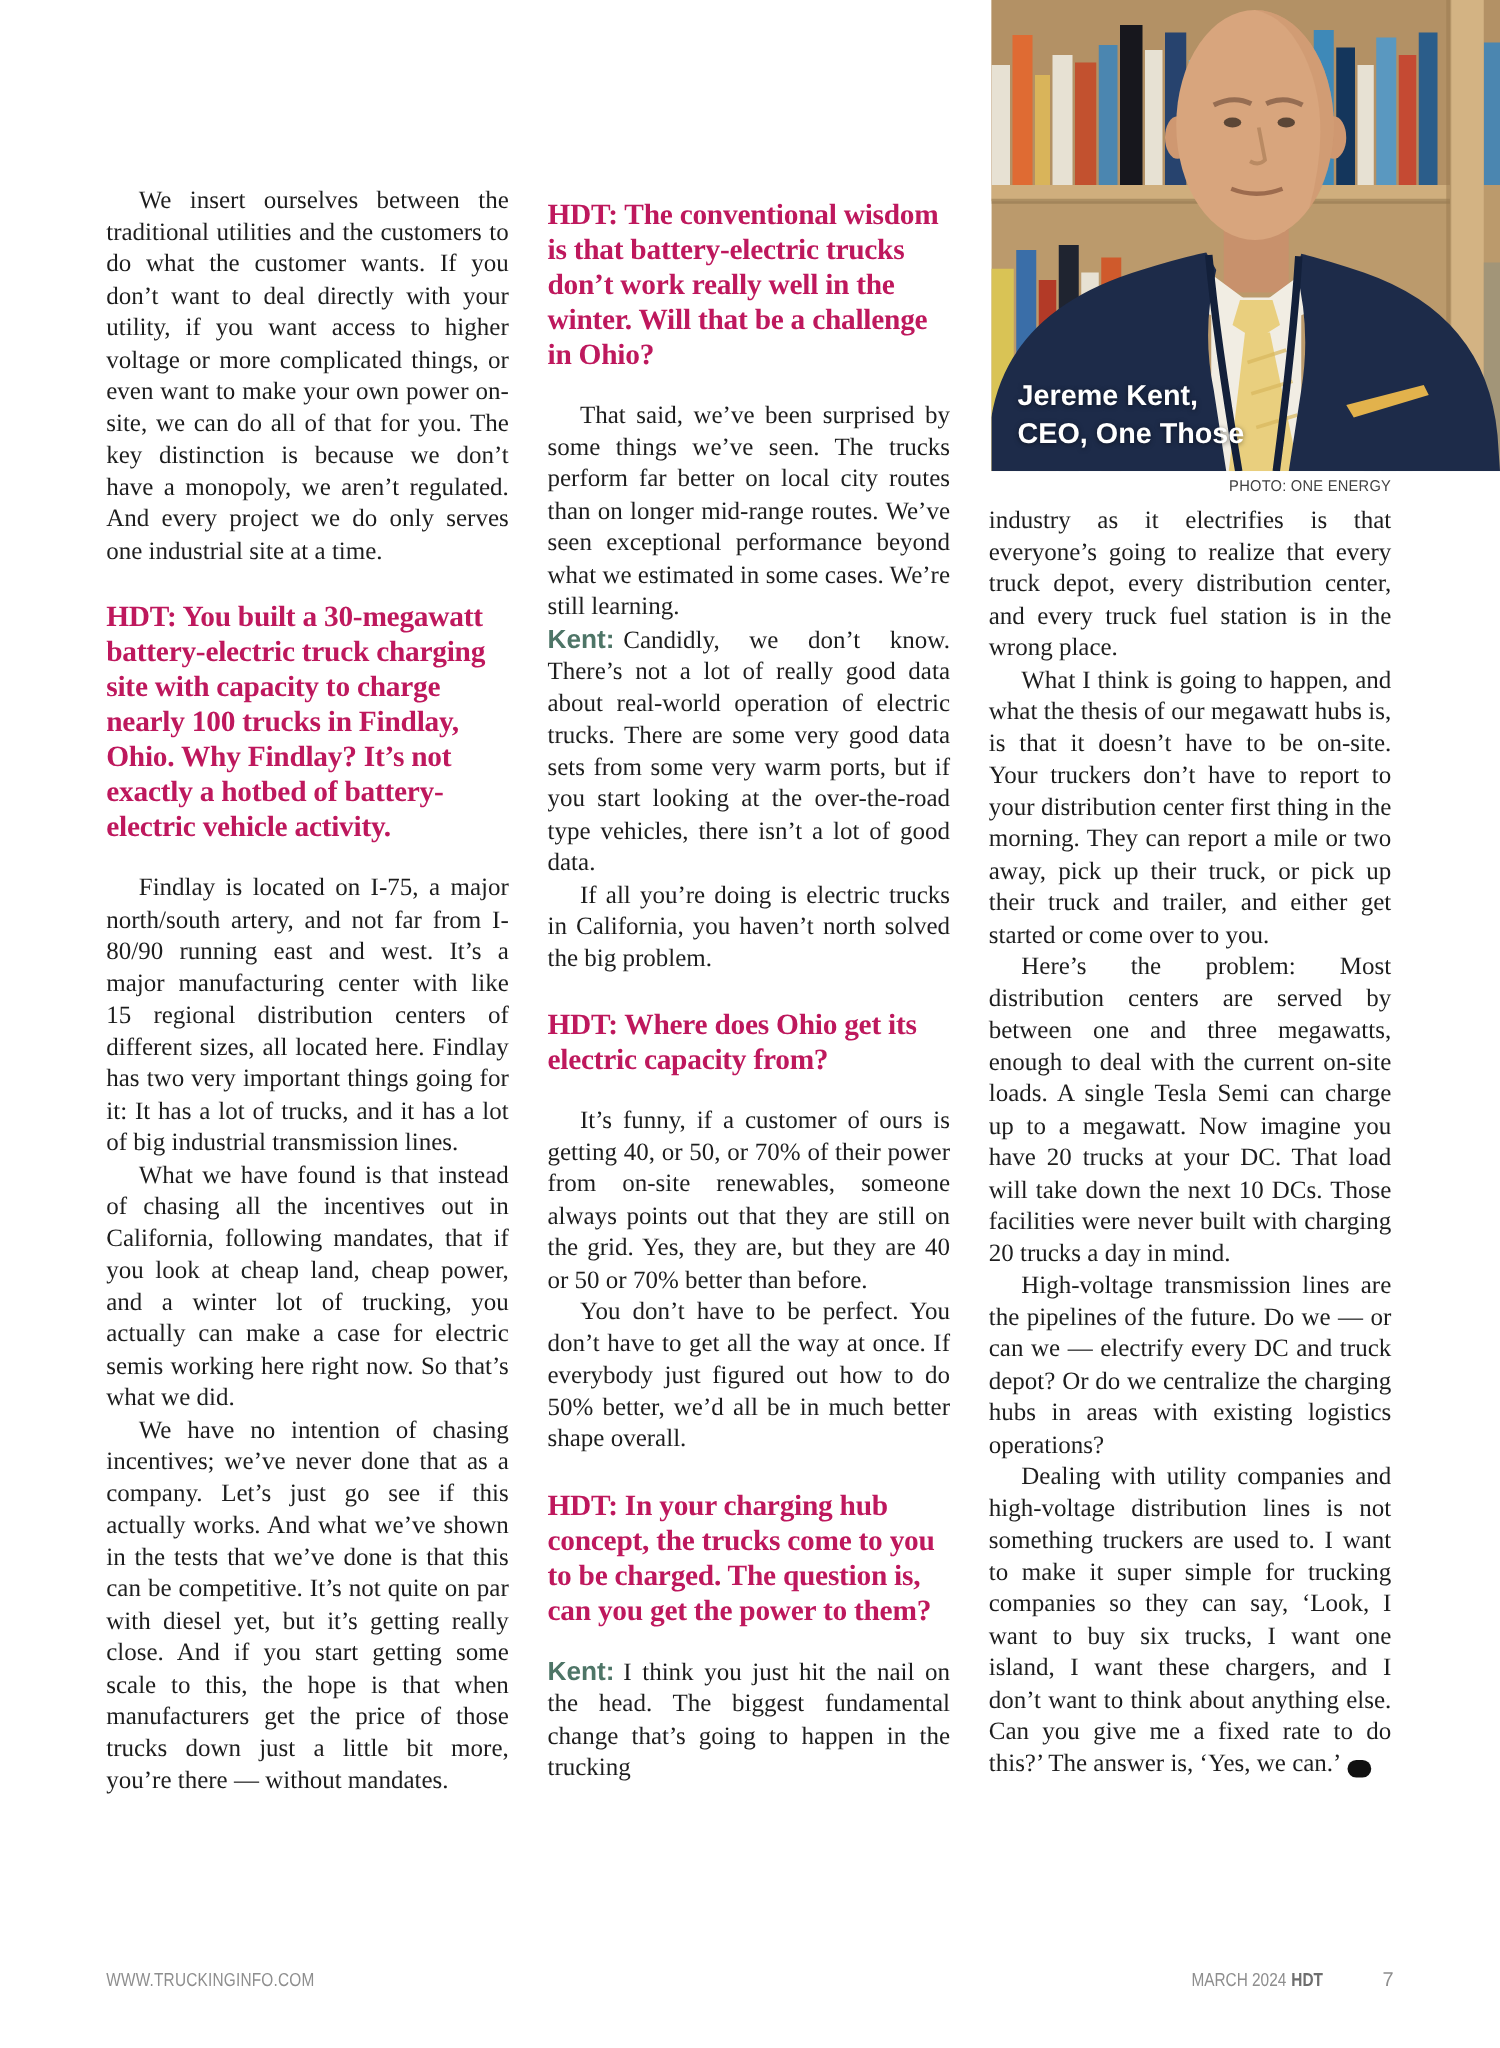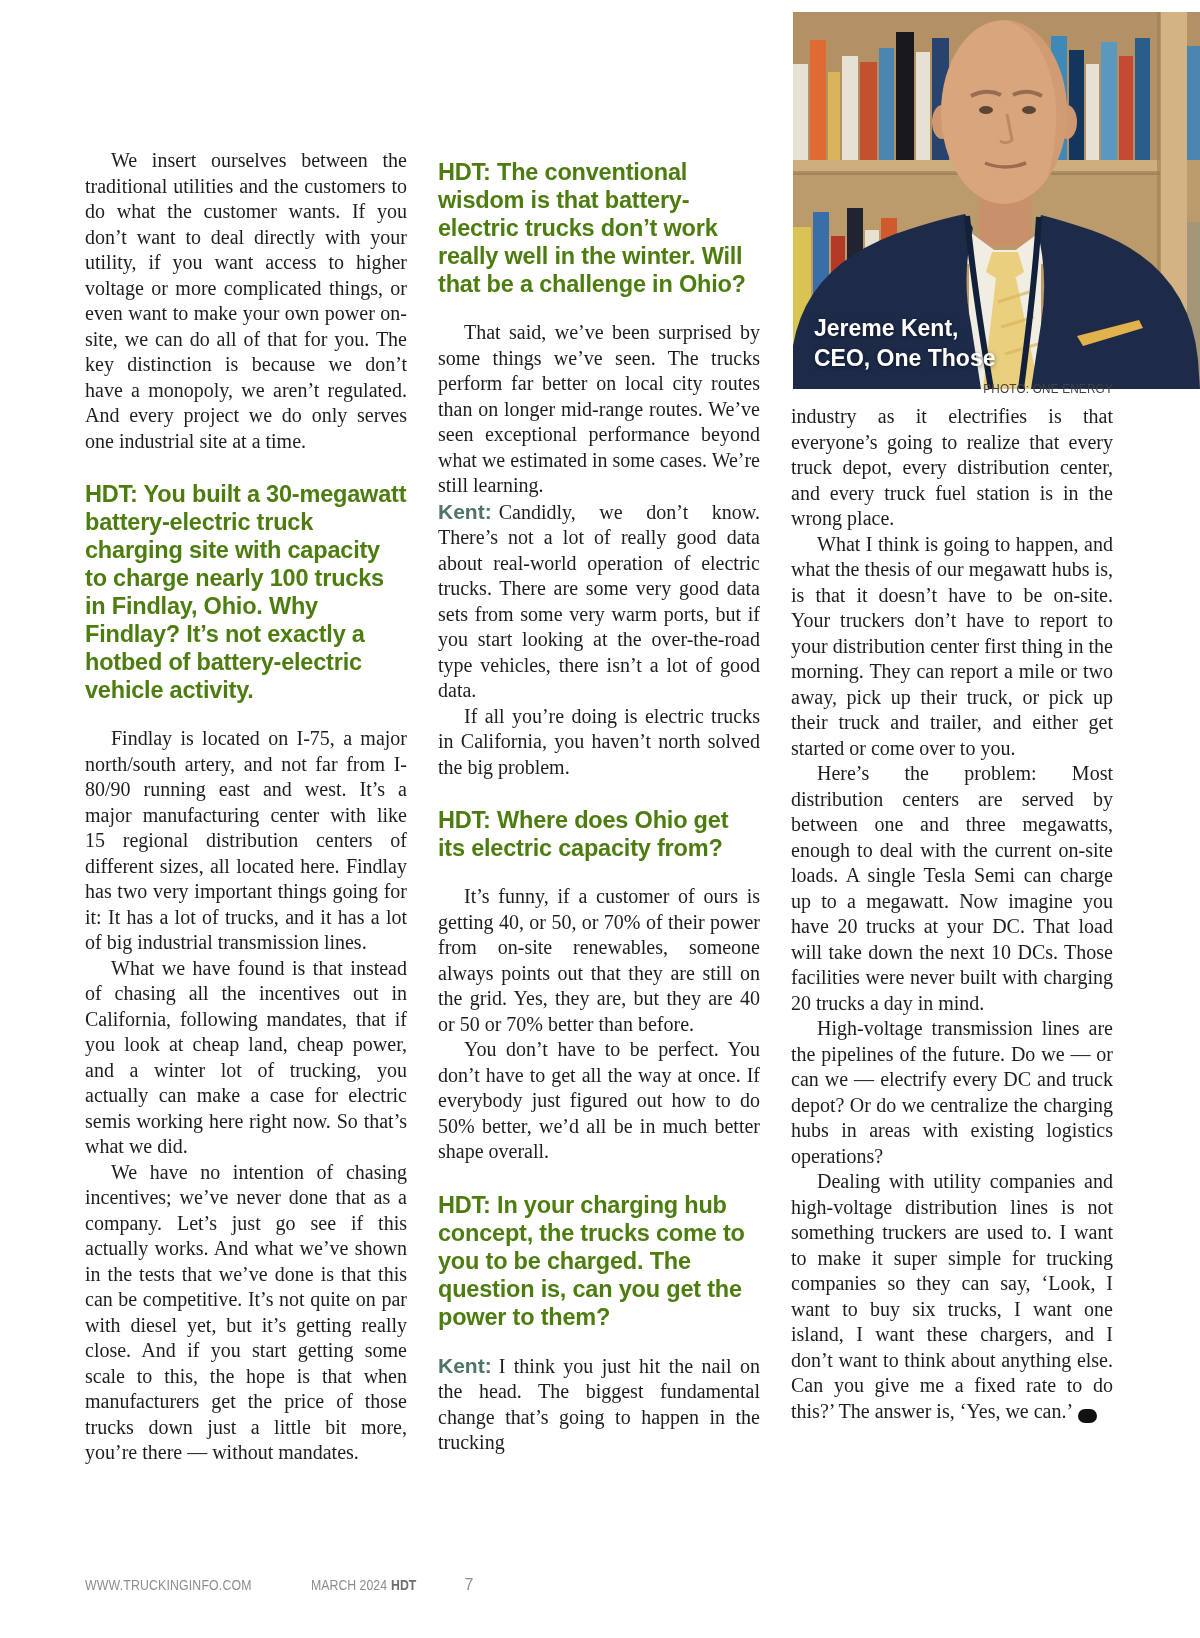--- a/index.html
+++ b/index.html
@@ -11,31 +11,31 @@
   .columns { position:absolute; left:85px; top:148px; width:1030px; display:flex; gap:31px; }
   .col { width:322px; }
   .col2 { padding-top:10px; }
   .col3 { padding-top:256px; }
   .bp {
     margin:0; font-size:20px; line-height:25.5px; text-align:justify;
     text-justify:inter-word; color:#1e1e1e;
   }
   .indent { text-indent:26px; }
   .heading {
-    font-family:Liberation Sans, sans-serif; font-weight:700;
+    font-family:Liberation Serif, serif; font-weight:700;
     font-size:23.5px; line-height:28px; letter-spacing:-0.2px;
-    color:#4d7c0f; margin:26px 0 22px 0; text-align:left;
+    color:#be185d; margin:26px 0 22px 0; text-align:left;
   }
   .heading:first-child { margin-top:0; }
   .kent-lead {
     font-family:"Liberation Sans", sans-serif; font-weight:700;
     font-size:21px; color:#4e7567; margin-right:7px;
   }
   
-  .photo { position:absolute; top:0; right:0; width:407px; height:377px; overflow:hidden;margin-top:12px; }
+  .photo { position:absolute; top:0; right:0; width:407px; height:377px; overflow:hidden; }
   .photo svg { display:block; }
   .caption {
     position:absolute; left:21px; bottom:16px; color:#ffffff;
     font-family:"Liberation Sans", sans-serif; font-weight:700;
     font-size:23px; line-height:30px; text-shadow:0 1px 4px rgba(0,0,0,0.5);
   }
   .credit {
     position:absolute; top:382px; right:87px; color:#414141;
     font-family:"Liberation Sans", sans-serif; font-size:12.5px;
     letter-spacing:0.2px; transform:scaleX(0.94); transform-origin:right center;
@@ -43,21 +43,21 @@
   .endmark {
     display:inline-block; background:#111111; color:#ffffff;
     font-family:"Liberation Sans", sans-serif; font-weight:700;
     font-size:7.5px; line-height:14px; width:19px; height:14px;
     border-radius:8px; text-align:center; vertical-align:baseline;
     margin-left:5px; letter-spacing:0.3px;
   }
   
   .footer {
     position:absolute; left:85px; right:85px; top:1576px;
-    display:flex; align-items:baseline;
+    display:flex; justify-content:space-between; align-items:baseline;
     font-family:"Liberation Sans", sans-serif; color:#8e8e8e; font-size:15px;
   }
   .footer .site { transform:scaleX(0.82); transform-origin:left center; letter-spacing:0.2px; }
   .footer .right { display:flex; align-items:baseline; gap:48px; }
   .footer .issue-brand { transform:scaleX(0.82); transform-origin:right center; white-space:nowrap; }
   .footer .brand { font-weight:700; color:#6e6e6e; margin-left:5px; }
   .footer .pagenum { font-size:16px; color:#8e8e8e; }
 </style>
 </head>
 <body>

